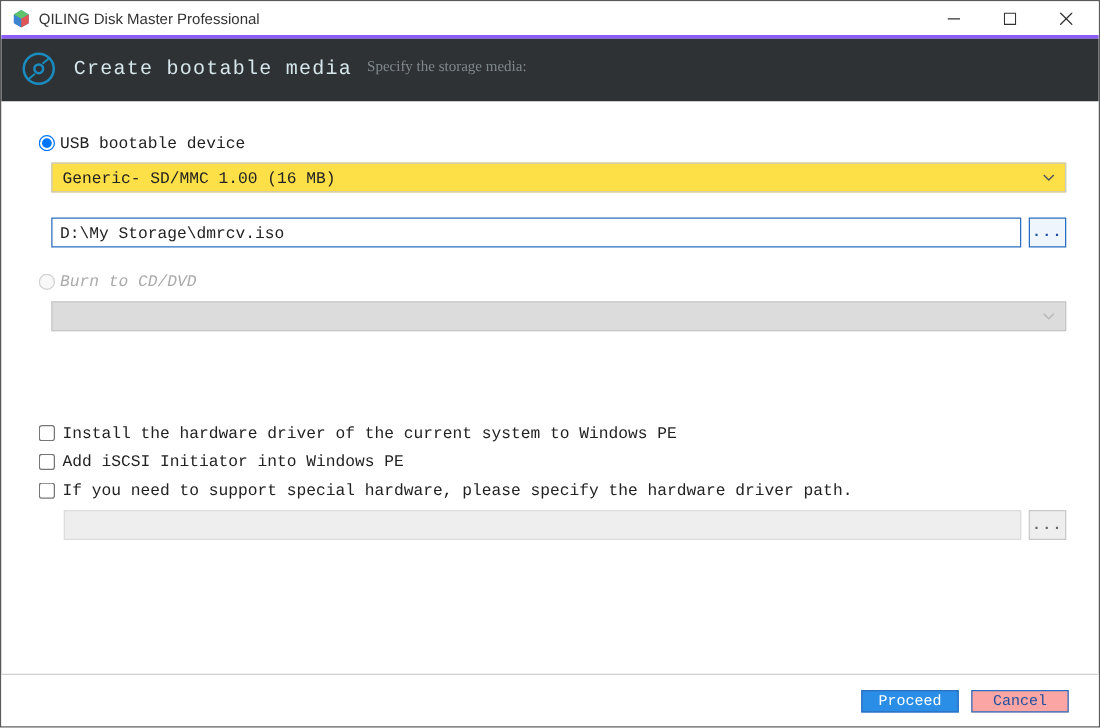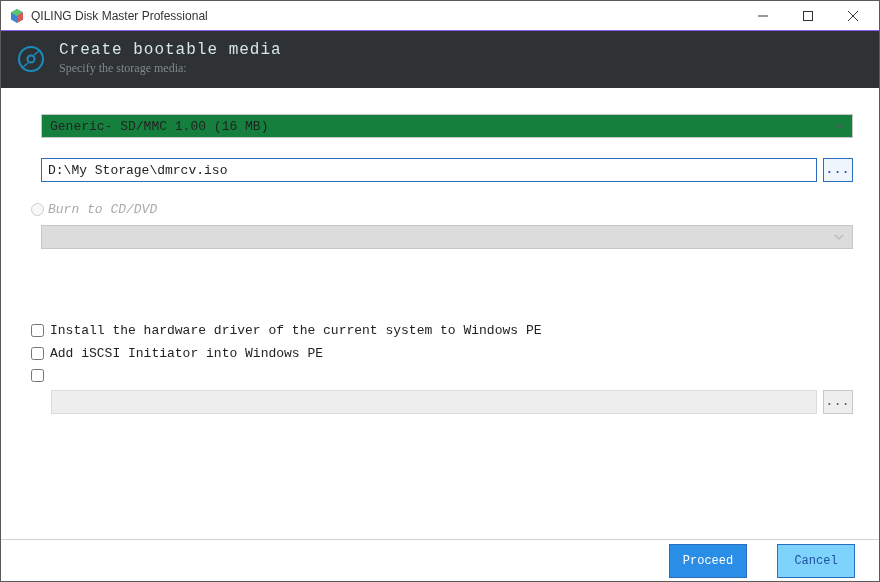--- a/index.html
+++ b/index.html
@@ -12,21 +12,21 @@
     border: 1px solid #5a5a5a;
     position: relative;
     overflow: hidden;
   }
   .titlebar {
     height: 30px;
     display: flex;
     align-items: center;
     padding: 0 4px 0 8px;
     background: #fff;
-    border-bottom: 1px solid #8b5cf6;
+    border-bottom: 3px solid #8b5cf6;
   }
   .titlebar-icon { width: 16px; height: 16px; margin-right: 6px; }
   .titlebar-title { font-size: 12px; color: #333; flex: 1; }
   .win-buttons { display: flex; }
   .win-btn {
     width: 45px; height: 28px;
     display: flex; align-items: center; justify-content: center;
     cursor: pointer;
   }
   .win-btn svg { width: 10px; height: 10px; }
@@ -36,21 +36,21 @@
     color: #fff;
     padding: 10px 16px 12px 16px;
     display: flex;
     align-items: center;
     gap: 14px;
   }
   .header-icon {
     width: 28px; height: 28px;
     color: #1a8bbf;
   }
-  .header-text-group { display: flex; flex-direction: column; gap: 2px; }
+  .header-text-group { display: flex; flex-direction: row; gap: 12px; }
   .header-title {
     font-family: "Consolas", "Courier New", monospace;
     font-size: 16px;
     color: #d5e6ec;
     letter-spacing: 1px;
   }
   .header-subtitle {
     font-family: Liberation Serif, serif;
     font-size: 12px;
     color: #7f898c;
@@ -65,21 +65,21 @@
   .option-block { margin-bottom: 20px; }
   .radio-row { display: flex; align-items: center; gap: 4px; margin-bottom: 8px; }
   .radio-row input[type=radio] { width: 13px; height: 13px; }
   .radio-row label { cursor: pointer; }
   .radio-row.disabled label { color: #aaa; cursor: default; font-style: italic; }
 
   .select-visual {
     position: relative;
     margin-left: 10px;
     height: 24px;
-    background: #15803d;
+    background: #fde047;
     border: 1px solid #c7c7c7;
     display: flex;
     align-items: center;
     padding: 0 26px 0 8px;
     font-family: "Consolas","Courier New",monospace;
     font-size: 13px;
     color: #222;
   }
   .select-visual.enabled { cursor: pointer; }
   .select-visual .chev {
@@ -155,24 +155,24 @@
     background: #fff;
     font-family: "Consolas","Courier New",monospace;
   }
   .btn {
     min-width: 78px;
     height: 18px;
     border: 1px solid #2b6dbf;
     display: flex; align-items: center; justify-content: center;
     font-size: 12px;
     cursor: pointer;
-    padding: 16px 10px;
+    padding: 0 10px;
   }
   .btn-primary { background: #2b8ee6; color: #fff; }
-  .btn-secondary { background: #7dd3fc; color: #1f4f9e; margin-left: 20px; }
+  .btn-secondary { background: #fca5a5; color: #1f4f9e; }
 </style>
 </head>
 <body>
 
 <div class="titlebar">
   <svg class="titlebar-icon" viewBox="0 0 16 16">
     <polygon points="8,1 14,4.5 14,11.5 8,15 2,11.5 2,4.5" fill="#3a84d1"></polygon>
     <polygon points="8,1 14,4.5 8,8 2,4.5" fill="#5fc36a"></polygon>
     <polygon points="8,8 14,4.5 14,11.5 8,15" fill="#e05555"></polygon>
   </svg>
@@ -206,20 +206,24 @@
   </svg>
   <div class="header-text-group">
     <div class="header-title">Create bootable media</div>
     <div class="header-subtitle">Specify the storage media:</div>
   </div>
 </div>
 
 <div class="content">
 
   <div class="option-block">
+    <div class="radio-row">
+      <input type="radio" name="media" id="r-usb" checked="" style="">
+      <label for="r-usb">USB bootable device</label>
+    </div>
     <div class="select-visual enabled">
       <span>Generic- SD/MMC 1.00 (16 MB)</span>
       <svg class="chev" viewBox="0 0 10 6">
           <path d="M1 1 L5 5 L9 1" fill="none" stroke="#555" stroke-width="1.2"></path>
         </svg>
     </div>
   </div>
 
   <div class="option-block">
     <div class="input-row">
@@ -246,20 +250,21 @@
   <div class="check-row">
     <input type="checkbox" id="c-drv" style="">
     <label for="c-drv">Install the hardware driver of the current system to Windows PE</label>
   </div>
   <div class="check-row">
     <input type="checkbox" id="c-iscsi" style="">
     <label for="c-iscsi">Add iSCSI Initiator into Windows PE</label>
   </div>
   <div class="check-row">
     <input type="checkbox" id="c-path" style="">
+    <label for="c-path">If you need to support special hardware, please specify the hardware driver path.</label>
   </div>
   <div class="driver-path-row">
     <input class="driver-path-input" type="text" disabled="" style="">
     <div class="driver-browse">...</div>
   </div>
 
 </div>
 
 <div class="footer">
   <div class="btn btn-primary">Proceed</div>

